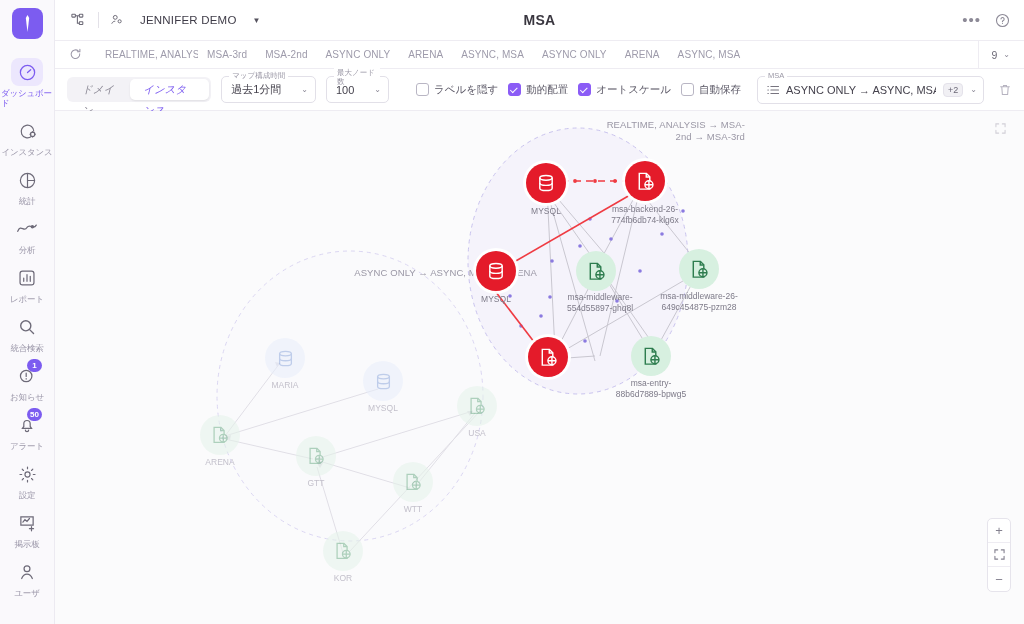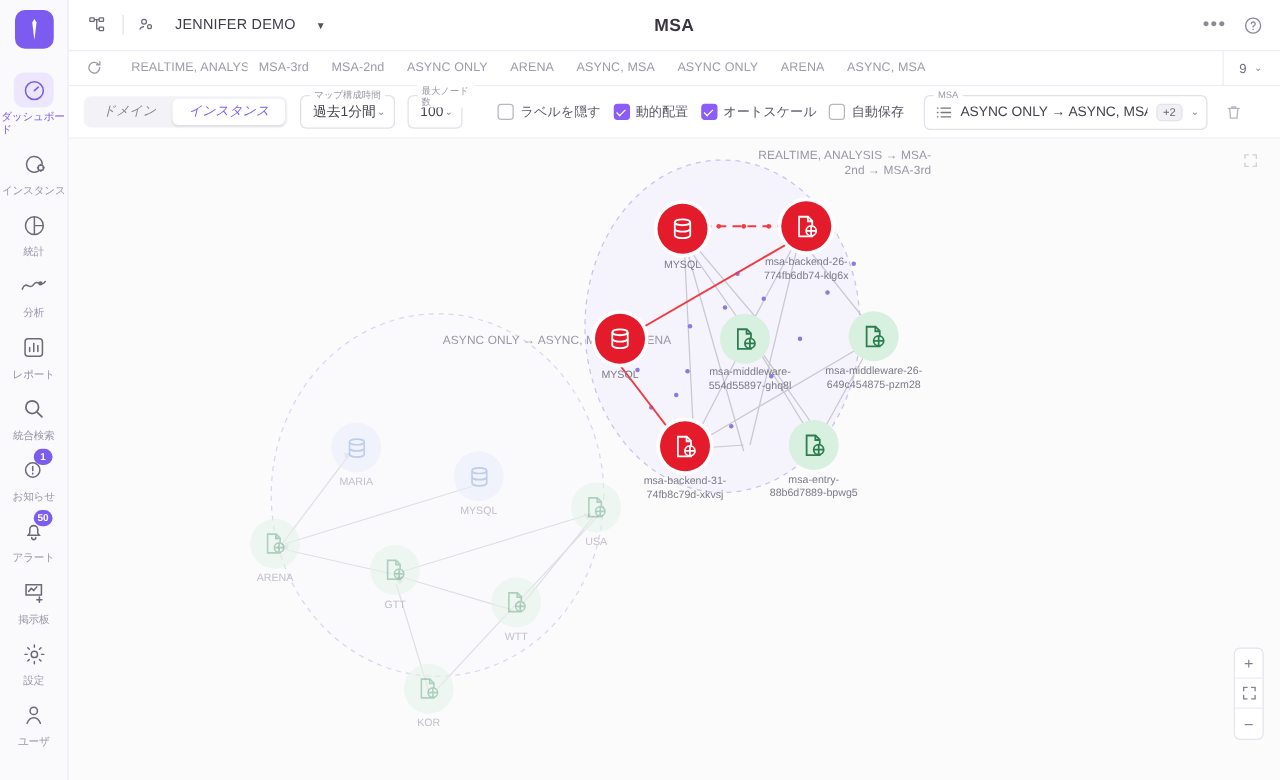--- a/index.html
+++ b/index.html
@@ -106,21 +106,21 @@
   }
   .seg {
     font-size: 10.5px; padding: 0 13px; height: 21px; line-height: 21px;
     border-radius: 5px; color: #8a8794; cursor: pointer; font-style: italic;
   }
   .seg.active { background: #fff; color: #7c5cf0; box-shadow: 0 1px 2px rgba(0,0,0,.08); }
 
   .field {
     position: relative; height: 27px; border: 1px solid #e2e0e8;
     border-radius: 5px; display: flex; align-items: center;
-    padding: 0 7px 0 9px; gap: 1px; cursor: pointer; background:#fff;
+    padding: 0 7px 0 9px; gap: 20px; cursor: pointer; background:#fff;
   }
   .field-legend {
     position: absolute; top: -6px; left: 7px; background: #fff;
     padding: 0 3px; font-size: 7.5px; color: #9b98a6; white-space: nowrap;
     line-height: 9px;
   }
   .field-legend.two { top: -9px; width: 46px; white-space: normal; }
   .field-val { font-size: 11px; color: #45424d; white-space: nowrap; }
   .field-caret { font-size: 8px; color: #8b8896; }
 
@@ -278,37 +278,37 @@
             <path d="M5.5 15h11l-1.6-2.2V9.4a3.9 3.9 0 0 0-7.8 0v3.4z"></path>
             <path d="M9 17.2a2 2 0 0 0 4 0"></path>
           </svg>
         <span class="rail-badge">50</span>
       </div>
       <div class="rail-label">アラート</div>
     </div>
 
     <div class="rail-item">
       <div class="rail-ico">
+        <svg width="19" height="19" viewBox="0 0 24 24" fill="none" stroke="#6d6a78" stroke-width="1.5">
+            <circle cx="12" cy="12" r="3.2"></circle>
+            <path d="M12 2.5v2.2M12 19.3v2.2M21.5 12h-2.2M4.7 12H2.5M18.7 5.3l-1.6 1.6M6.9 17.1l-1.6 1.6M18.7 18.7l-1.6-1.6M6.9 6.9L5.3 5.3" stroke-linecap="round"></path>
+          </svg>
+      </div>
+      <div class="rail-label">設定</div>
+    </div>
+
+    <div class="rail-item">
+      <div class="rail-ico">
         <svg width="18" height="18" viewBox="0 0 22 22" fill="none" stroke="#6d6a78" stroke-width="1.5" stroke-linecap="round">
             <path d="M3.5 3.5h15v10h-15z"></path>
             <path d="M6 10l2.5-3 2.5 2 3-3.5"></path>
             <path d="M16.5 15.5v5M14 18h5" stroke="#6d6a78"></path>
           </svg>
       </div>
       <div class="rail-label">掲示板</div>
-    </div>
-
-    <div class="rail-item">
-      <div class="rail-ico">
-        <svg width="19" height="19" viewBox="0 0 24 24" fill="none" stroke="#6d6a78" stroke-width="1.5">
-            <circle cx="12" cy="12" r="3.2"></circle>
-            <path d="M12 2.5v2.2M12 19.3v2.2M21.5 12h-2.2M4.7 12H2.5M18.7 5.3l-1.6 1.6M6.9 17.1l-1.6 1.6M18.7 18.7l-1.6-1.6M6.9 6.9L5.3 5.3" stroke-linecap="round"></path>
-          </svg>
-      </div>
-      <div class="rail-label">設定</div>
     </div>
 
     <div class="rail-item">
       <div class="rail-ico">
         <svg width="18" height="18" viewBox="0 0 22 22" fill="none" stroke="#6d6a78" stroke-width="1.5" stroke-linecap="round">
             <circle cx="11" cy="7" r="3.6"></circle>
             <path d="M4.5 19c1.5-4 4-5.4 6.5-5.4S16 15 17.5 19"></path>
           </svg>
       </div>
       <div class="rail-label">ユーザ</div>
@@ -571,22 +571,20 @@
 649c454875-pzm28</div>
 
       <div class="node red" style="left:493px; top:246px;">
         <svg width="21" height="21" viewBox="0 0 22 22" fill="none" stroke="#fff" stroke-width="1.5">
             <path d="M4.5 2.5h7.5l3.5 3.5v13h-11z"></path>
             <path d="M11.8 2.6V6.3h3.6"></path>
             <circle cx="14.6" cy="14.4" r="4.2" fill="#e41b2a"></circle>
             <path d="M10.4 14.4h8.4M14.6 10.2v8.4"></path>
           </svg>
       </div>
-      <div class="node-label" style="left:493px; top:268px; width:150px;">msa-backend-31-
-74fb8c79d-xkvsj</div>
 
       <div class="node green" style="left:596px; top:245px;">
         <svg width="21" height="21" viewBox="0 0 22 22" fill="none" stroke="#2e7d4f" stroke-width="1.5">
             <path d="M4.5 2.5h7.5l3.5 3.5v13h-11z"></path>
             <path d="M11.8 2.6V6.3h3.6"></path>
             <circle cx="14.6" cy="14.4" r="4.2" fill="#d7f0e0"></circle>
             <path d="M10.4 14.4h8.4M14.6 10.2v8.4"></path>
           </svg>
       </div>
       <div class="node-label" style="left:596px; top:267px; width:150px;">msa-entry-

